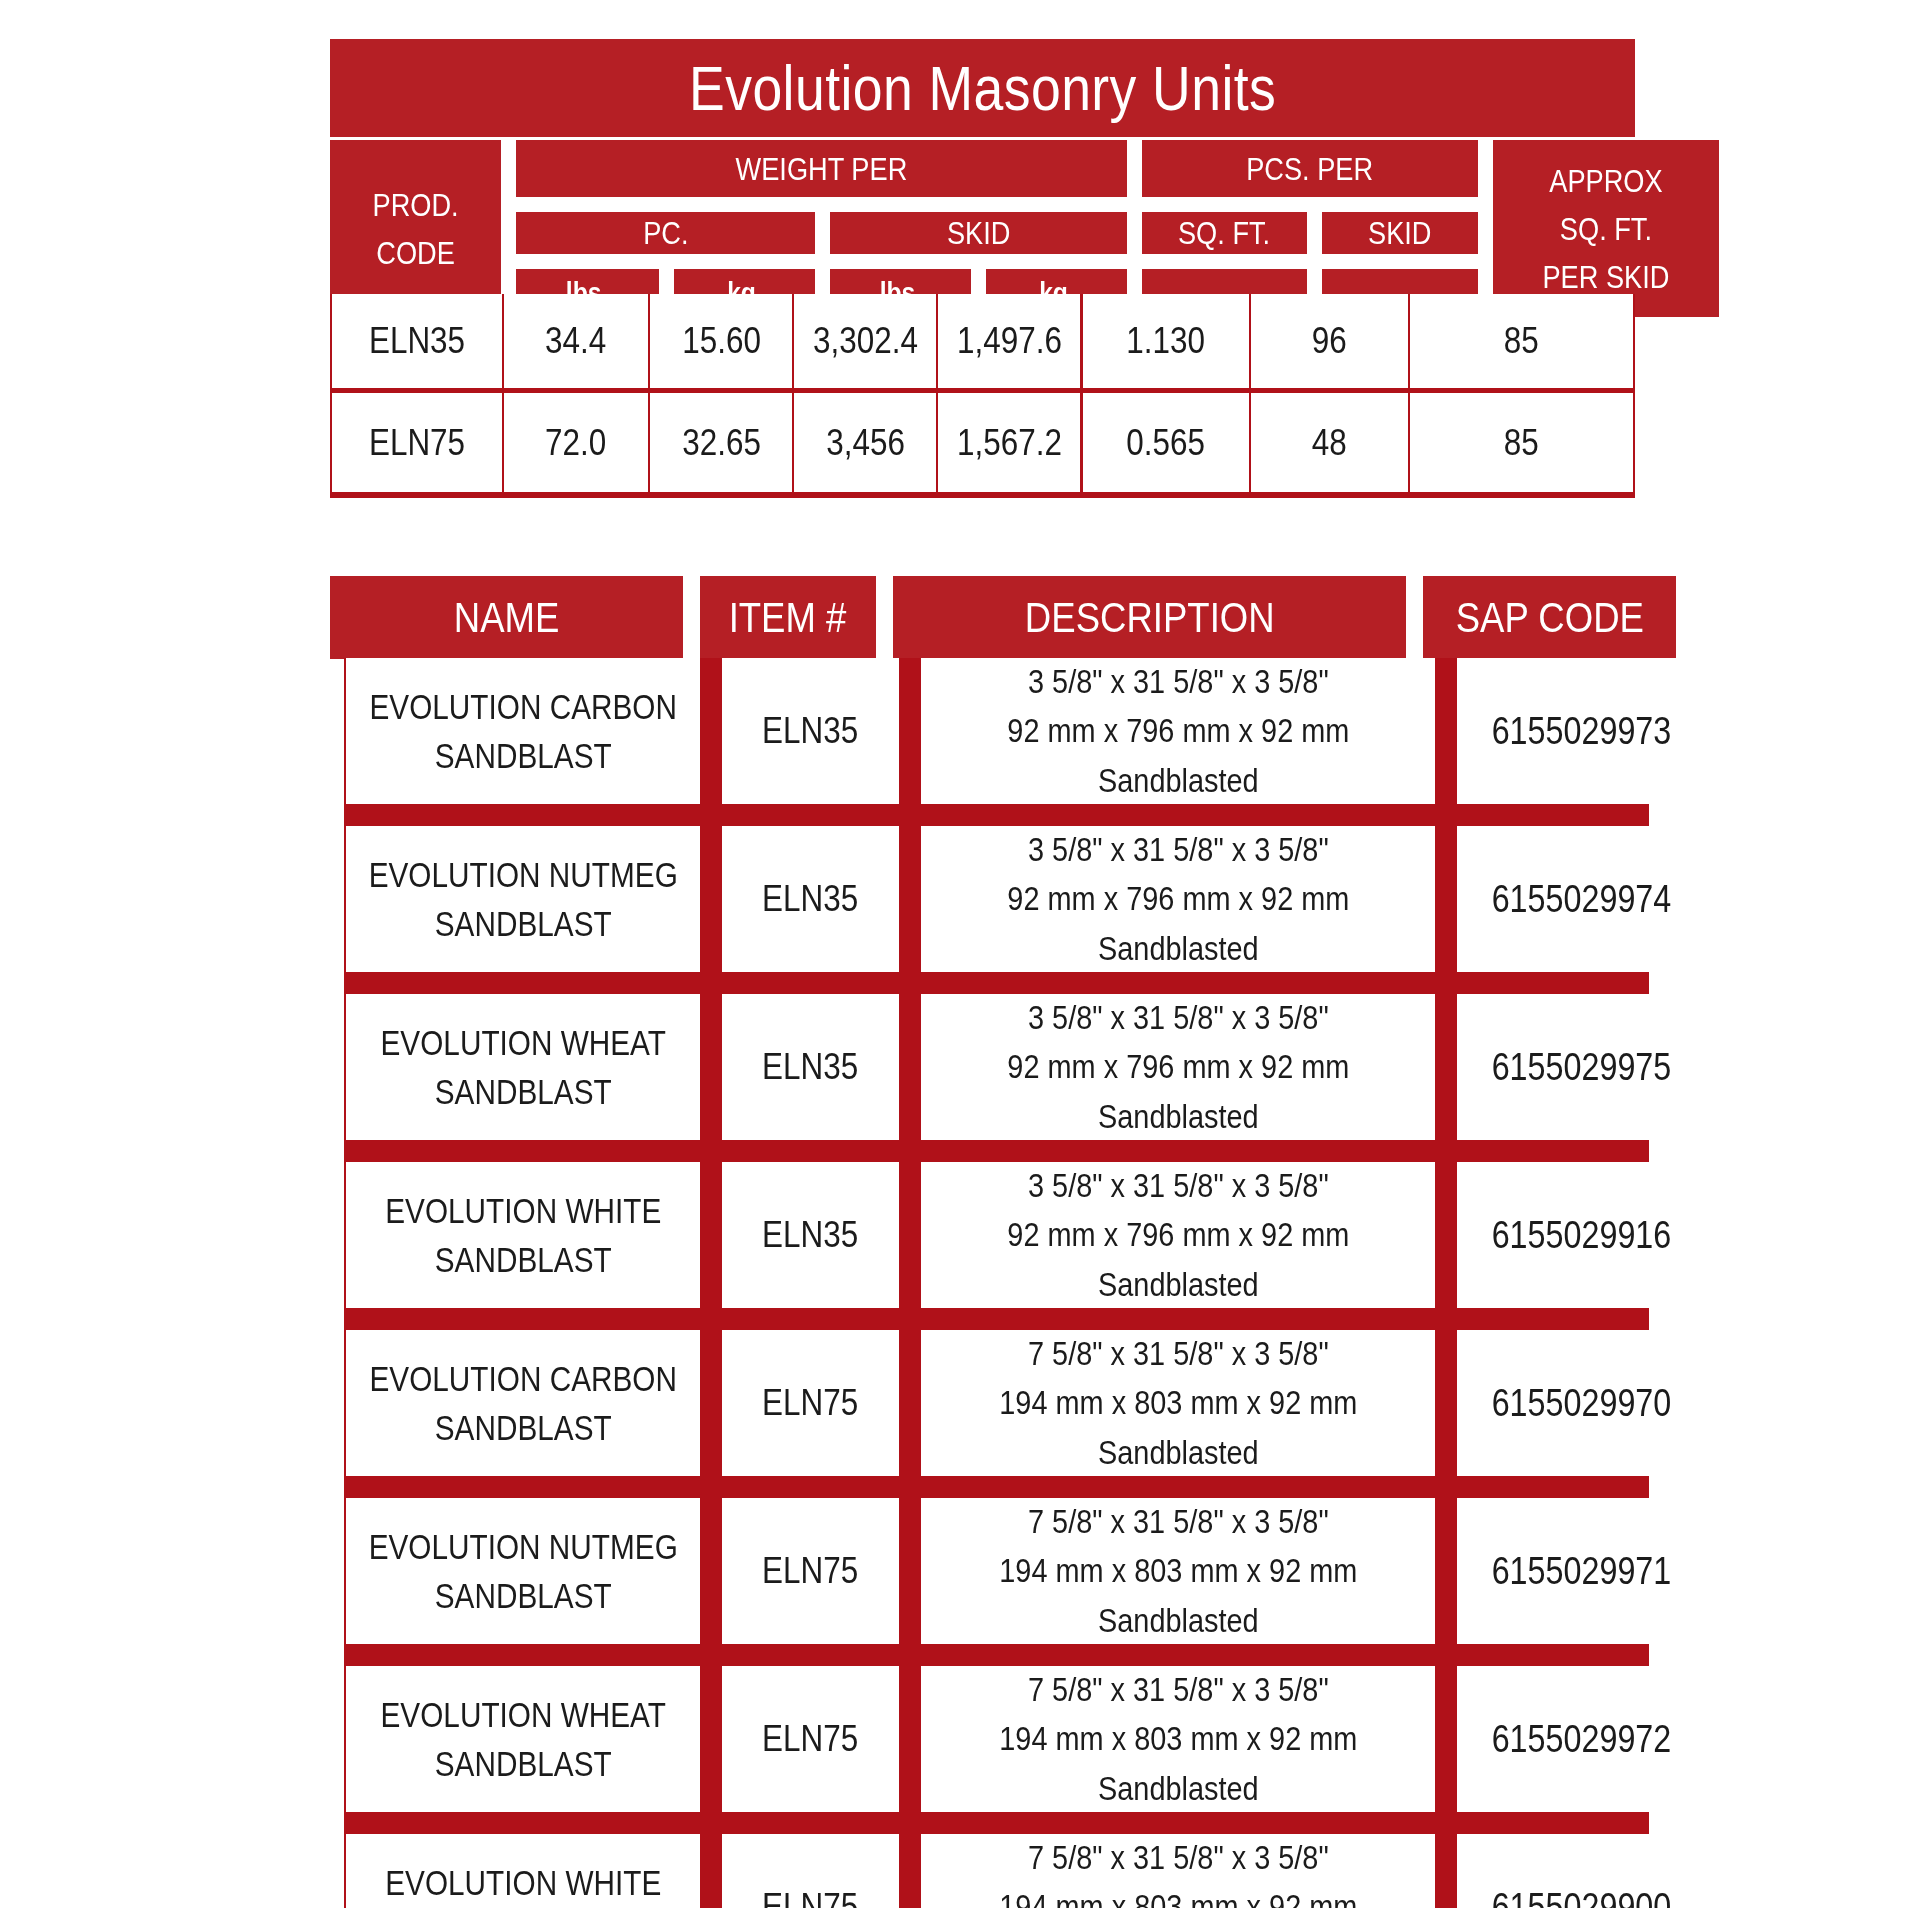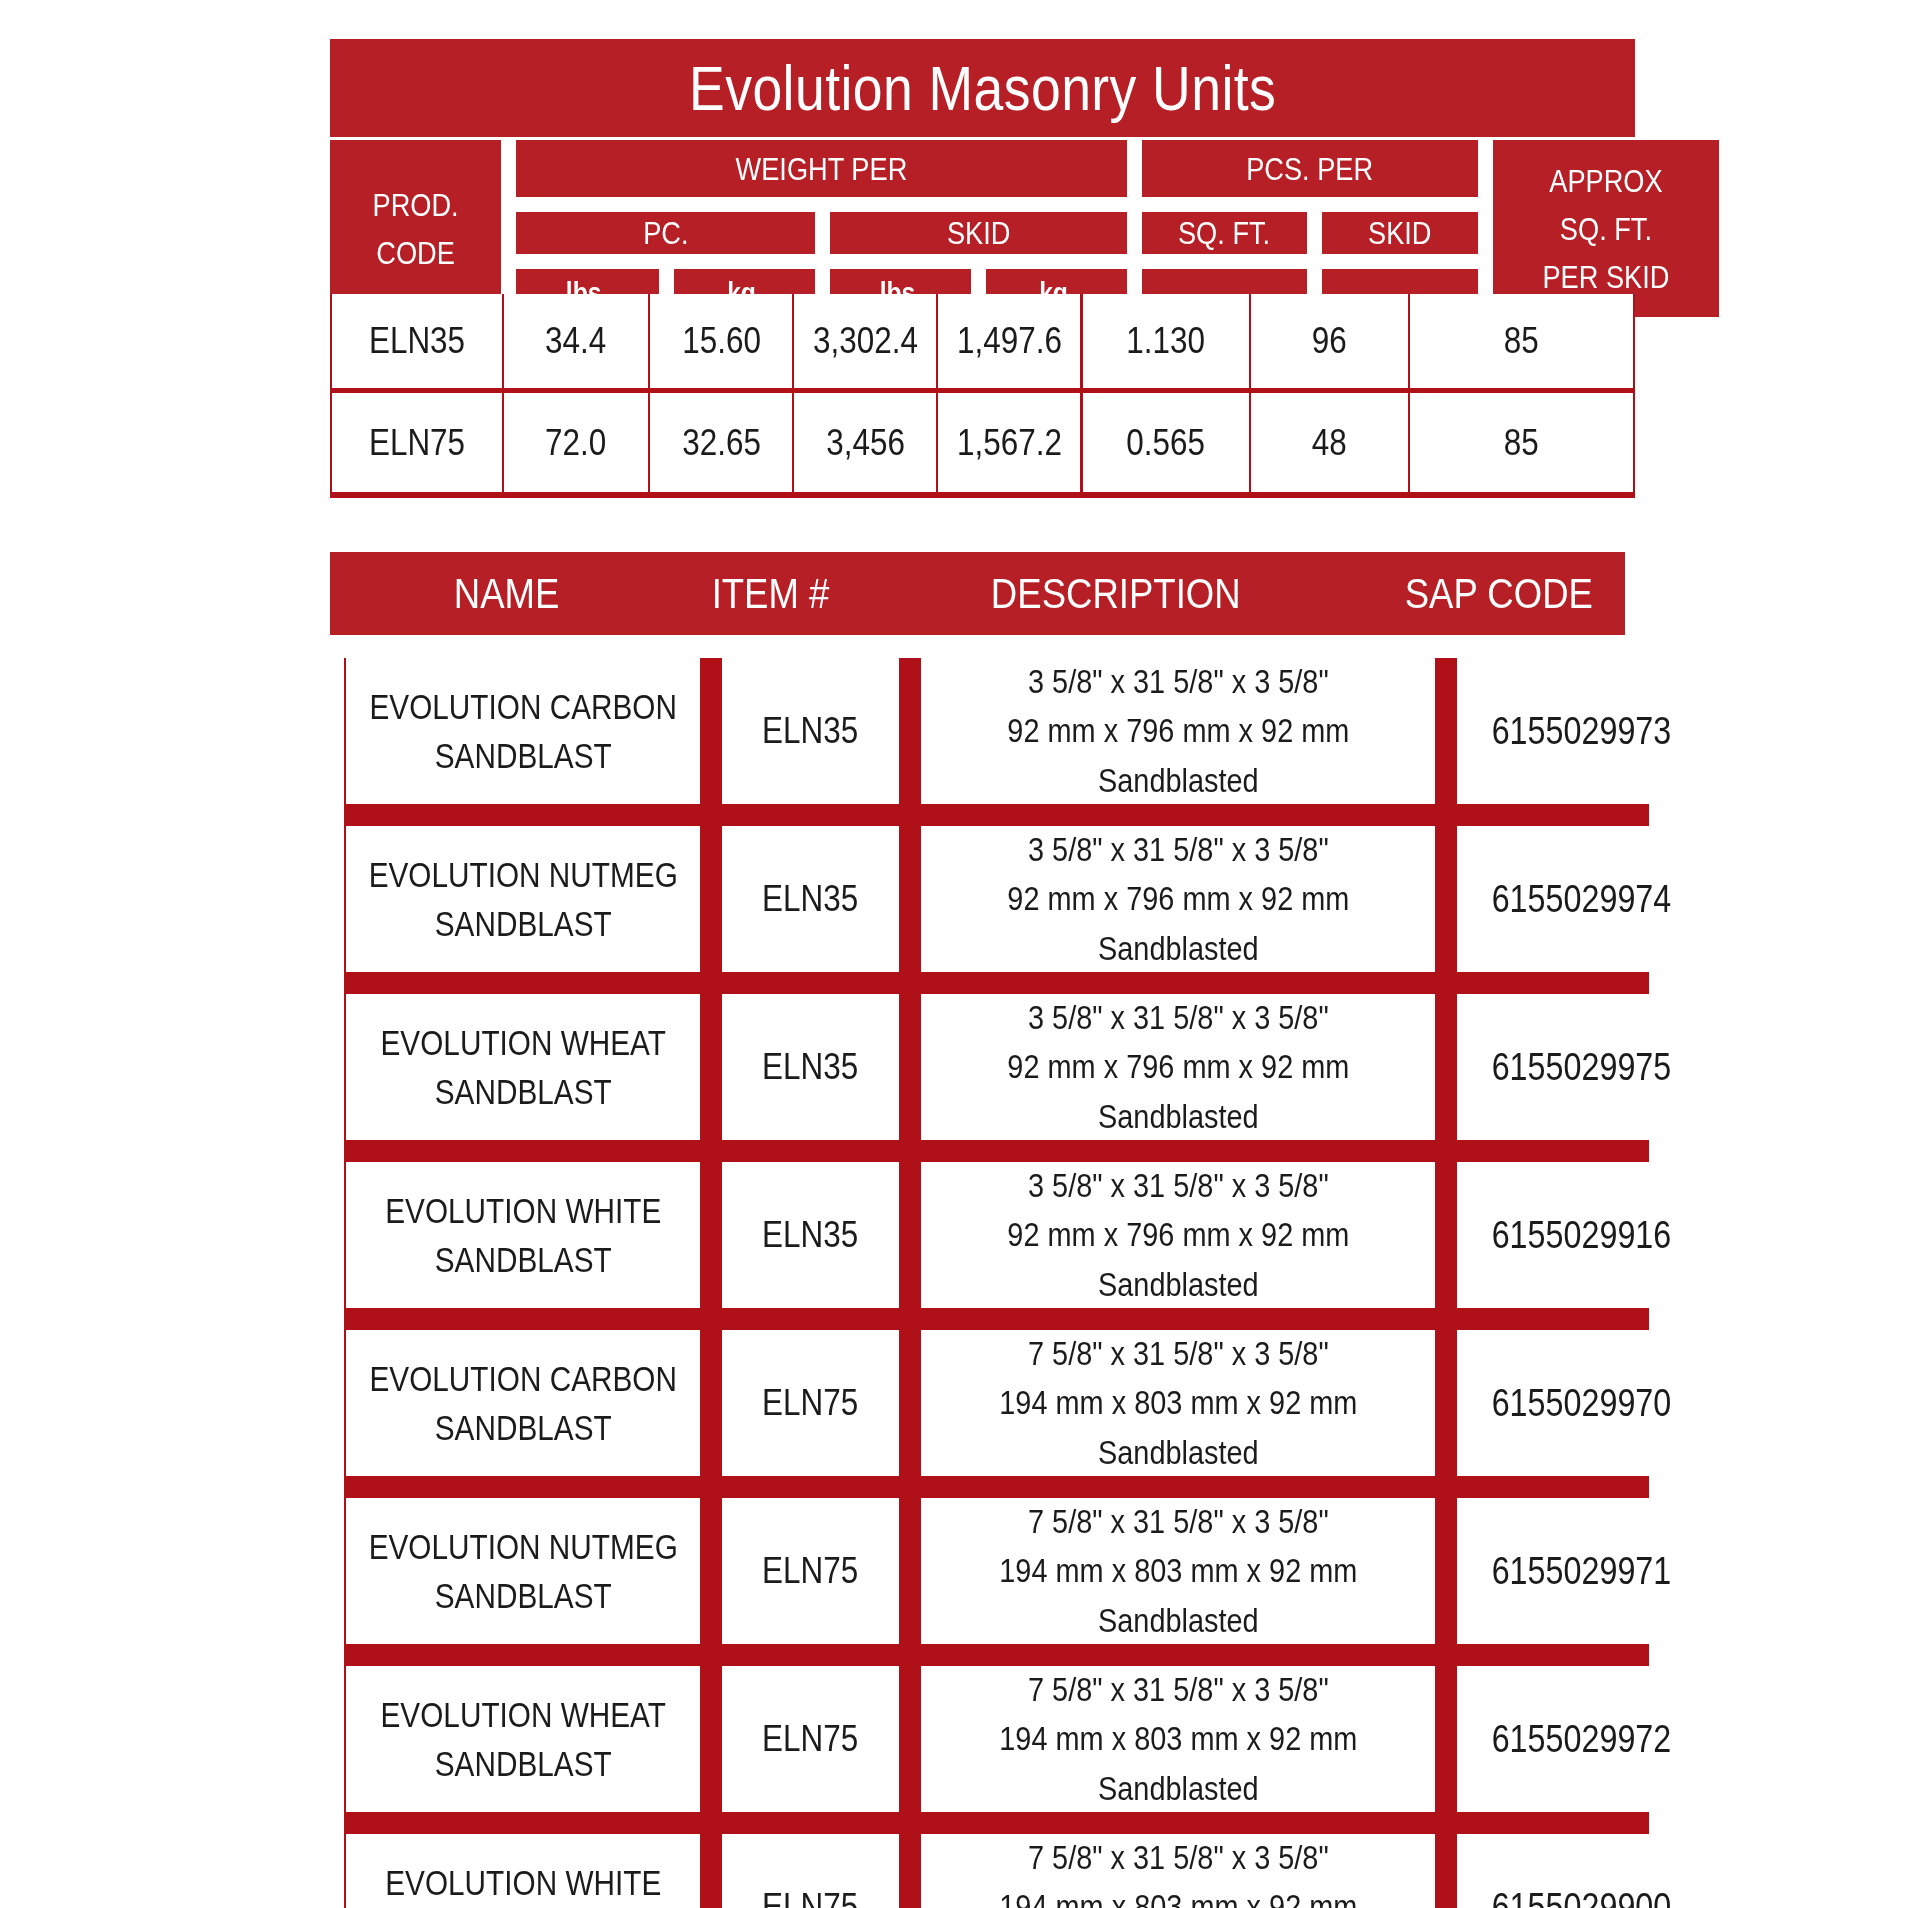--- a/index.html
+++ b/index.html
@@ -55,25 +55,25 @@
     grid-template-columns:170px 144px 142px 142px 142px 166px 157px 223px;
     grid-template-rows:94px 99px;
     column-gap:2.1px;row-gap:5.3px;
     padding:0 2.1px 5.3px 2.1px;
     background:#B01119;
   }
   .f-num{font-size:37px;}
 
   
   #t2-head{
-    left:330px;top:552px;width:1305px;
+    left:330px;top:576px;width:1305px;
     display:grid;
     grid-template-columns:353px 176px 513px 253px;
     grid-template-rows:83px;
-    gap:0;
+    gap:17px;
     background:#ffffff;
   }
   .f-h2{font-size:43px;}
 
   #t2-body{
     left:344px;top:658px;width:1305px;box-sizing:border-box;
     display:grid;
     grid-template-columns:354px 177px 514px 249px;
     grid-template-rows:repeat(8,146px);
     column-gap:2.1px;row-gap:5.3px;

